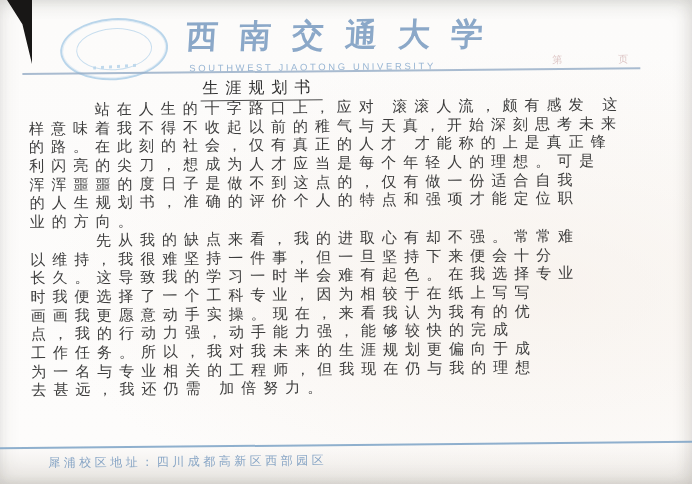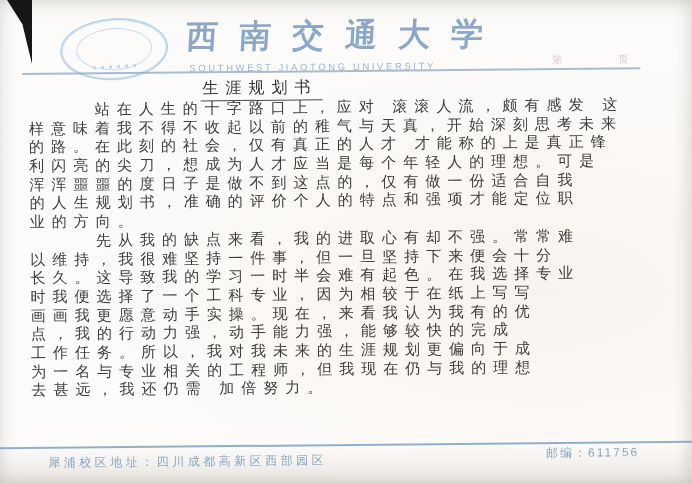--- a/index.html
+++ b/index.html
@@ -115,18 +115,17 @@
         <div class="hline">时我便选择了一个工科专业，因为相较于在纸上写写</div>
         <div class="hline">画画我更愿意动手实操。现在，来看我认为我有的优</div>
         <div class="hline">点，我的行动力强，动手能力强，能够较快的完成</div>
         <div class="hline">工作任务。所以，我对我未来的生涯规划更偏向于成</div>
         <div class="hline">为一名与专业相关的工程师，但我现在仍与我的理想</div>
         <div class="hline">去甚远，我还仍需 加倍努力。</div>
       </div>
 
       <div class="footer-rule"></div>
       <div class="footer-text footer-address">犀浦校区地址：四川成都高新区西部园区</div>
-      <div class="footer-text footer-postcode">邮编：611756</div>
 
     </div>
   </div>
   <div class="corner-wedge"></div>
 </div>
 
 </body></html>

